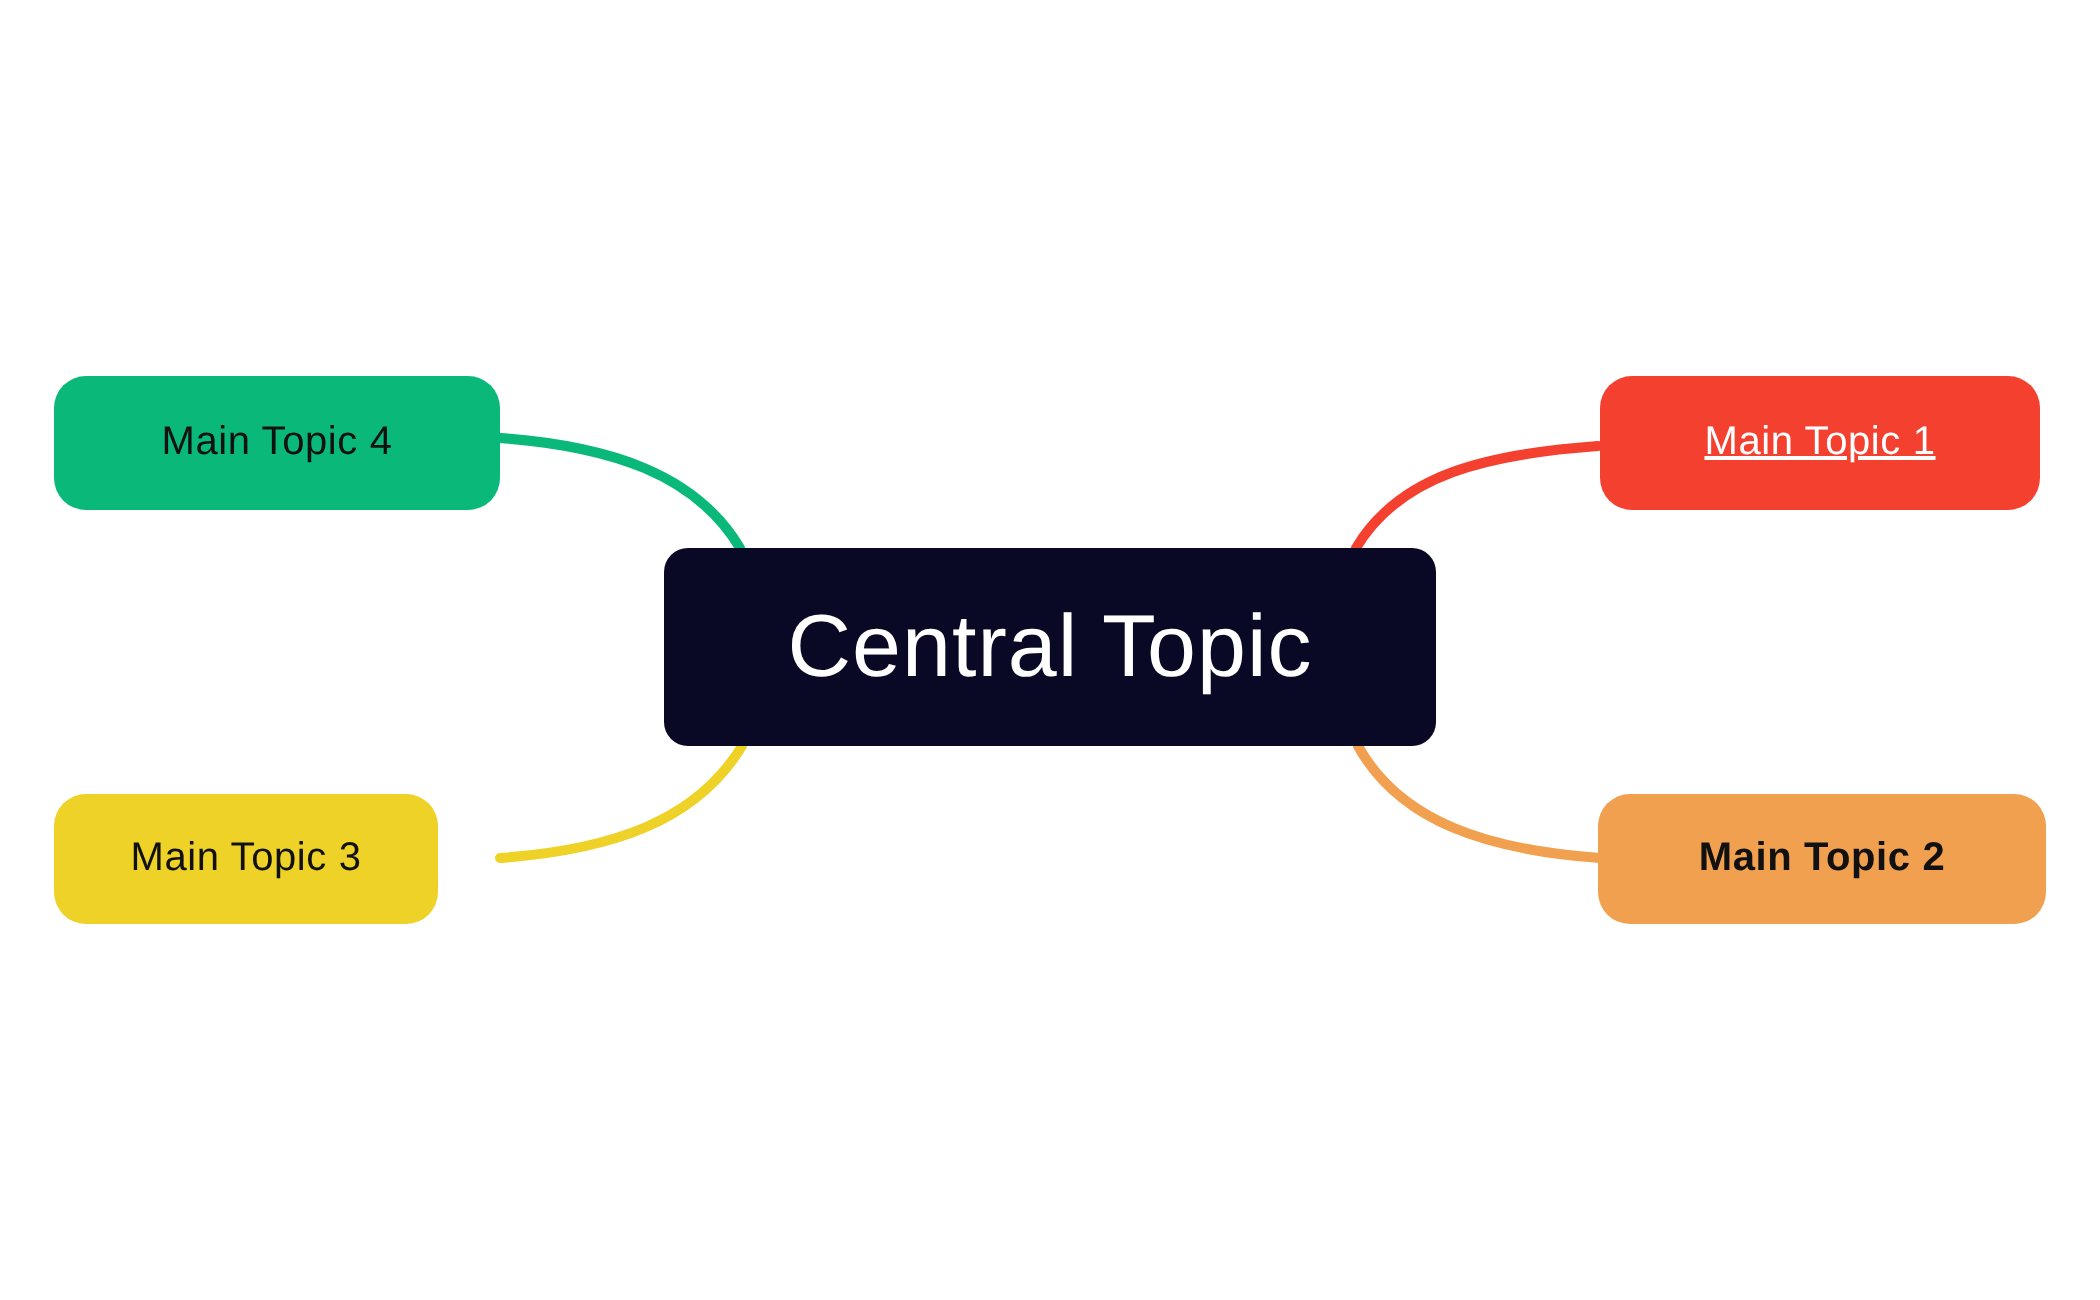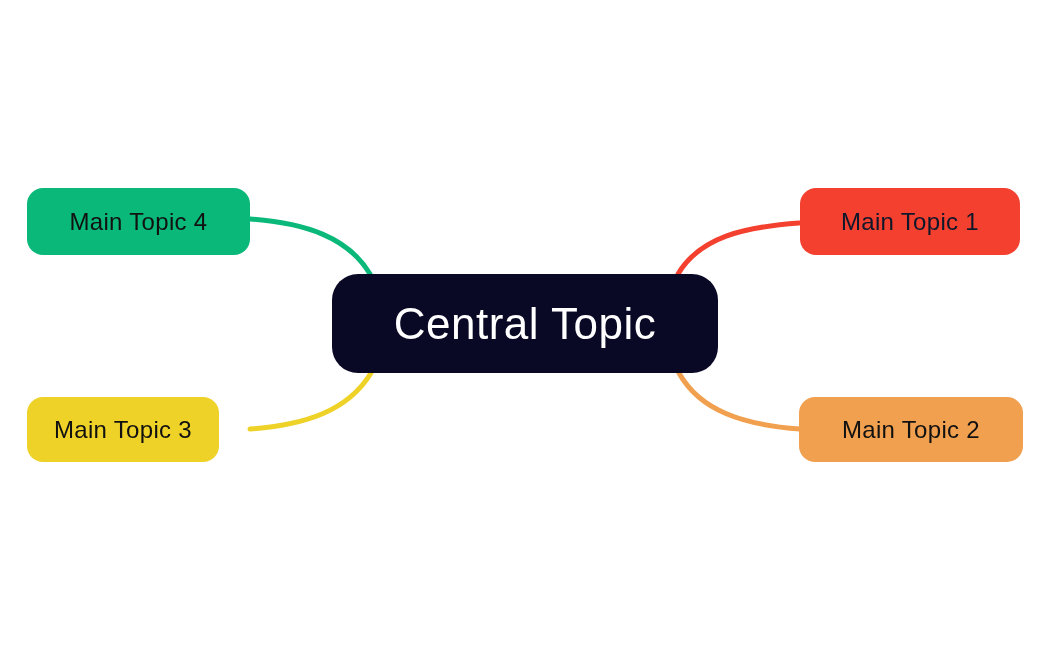--- a/index.html
+++ b/index.html
@@ -26,29 +26,29 @@
     align-items: center;
     justify-content: center;
     text-align: center;
     cursor: default;
     user-select: none;
   }
 
   .node-central {
     left: 332px; top: 274px;
     width: 386px; height: 99px;
-    border-radius: 26px;
+    border-radius: 12px;
     font-size: 44px;
     font-weight: 500;
     letter-spacing: 0.5px;
   }
 
   .node-topic {
     border-radius: 16px;
-    font-size: 24px;
+    font-size: 20px;
     font-weight: 500;
     letter-spacing: 0.3px;
   }
 
   .node-topic-1 { left: 800px; top: 188px; width: 220px; height: 67px; }
   .node-topic-2 { left: 799px; top: 397px; width: 224px; height: 65px; }
   .node-topic-3 { left: 27px;  top: 397px; width: 192px; height: 65px; }
   .node-topic-4 { left: 27px;  top: 188px; width: 223px; height: 67px; }
 </style>
 </head>
@@ -60,25 +60,25 @@
     <path fill="none" stroke-linecap="round" d="M 678 274 C 700 237 744 227 799 223" stroke="#f4402f" stroke-width="5"></path>
     <path fill="none" stroke-linecap="round" d="M 679 373 C 700 411 744 425 800 429" stroke="#f1a04f" stroke-width="5"></path>
     <path fill="none" stroke-linecap="round" d="M 371 373 C 348 411 305 425 250 429" stroke="#eed228" stroke-width="5"></path>
     <path fill="none" stroke-linecap="round" d="M 370 274 C 348 237 305 223 250 219" stroke="#0ab97a" stroke-width="5"></path>
   </svg>
 
   <div class="node node-central" style="background: rgb(9, 9, 38); color: rgb(255, 255, 255);">
     <span>Central Topic</span>
   </div>
 
-  <div class="node node-topic node-topic-1" style="background: rgb(244, 64, 47); color: #0f172a;">
+  <div class="node node-topic node-topic-1" style="background: rgb(244, 64, 47); color: #ffffff; text-decoration: underline;">
     <span>Main Topic 1</span>
   </div>
 
-  <div class="node node-topic node-topic-2" style="background: rgb(241, 160, 79); color: rgb(17, 17, 17);">
+  <div class="node node-topic node-topic-2" style="background: rgb(241, 160, 79); color: rgb(17, 17, 17); font-weight: bold;">
     <span>Main Topic 2</span>
   </div>
 
   <div class="node node-topic node-topic-3" style="background: rgb(238, 210, 40); color: rgb(17, 17, 17);">
     <span>Main Topic 3</span>
   </div>
 
   <div class="node node-topic node-topic-4" style="background: rgb(10, 185, 122); color: rgb(17, 17, 17);">
     <span>Main Topic 4</span>
   </div>

